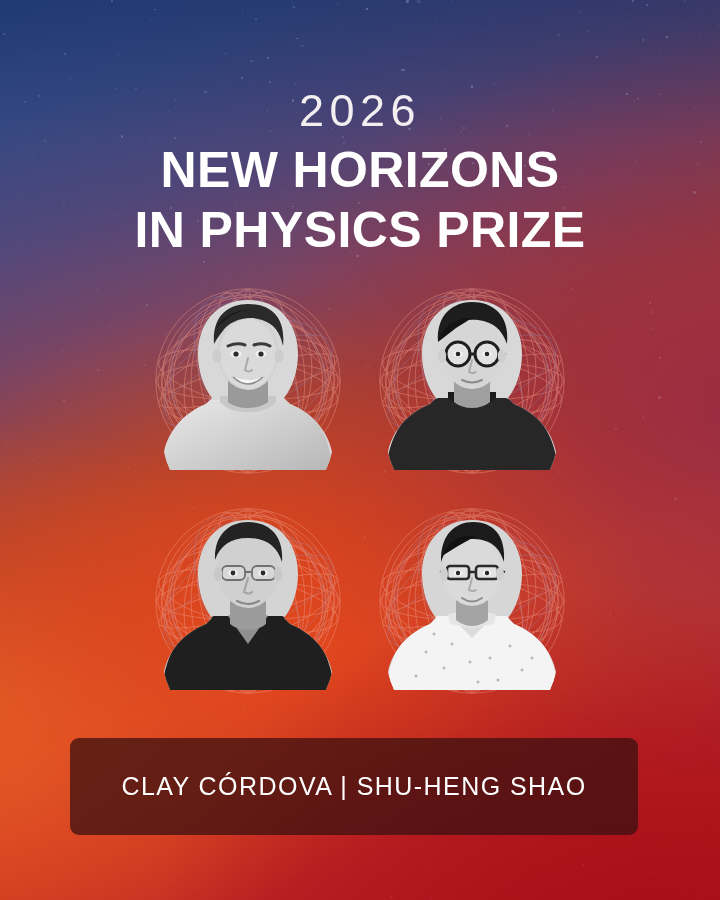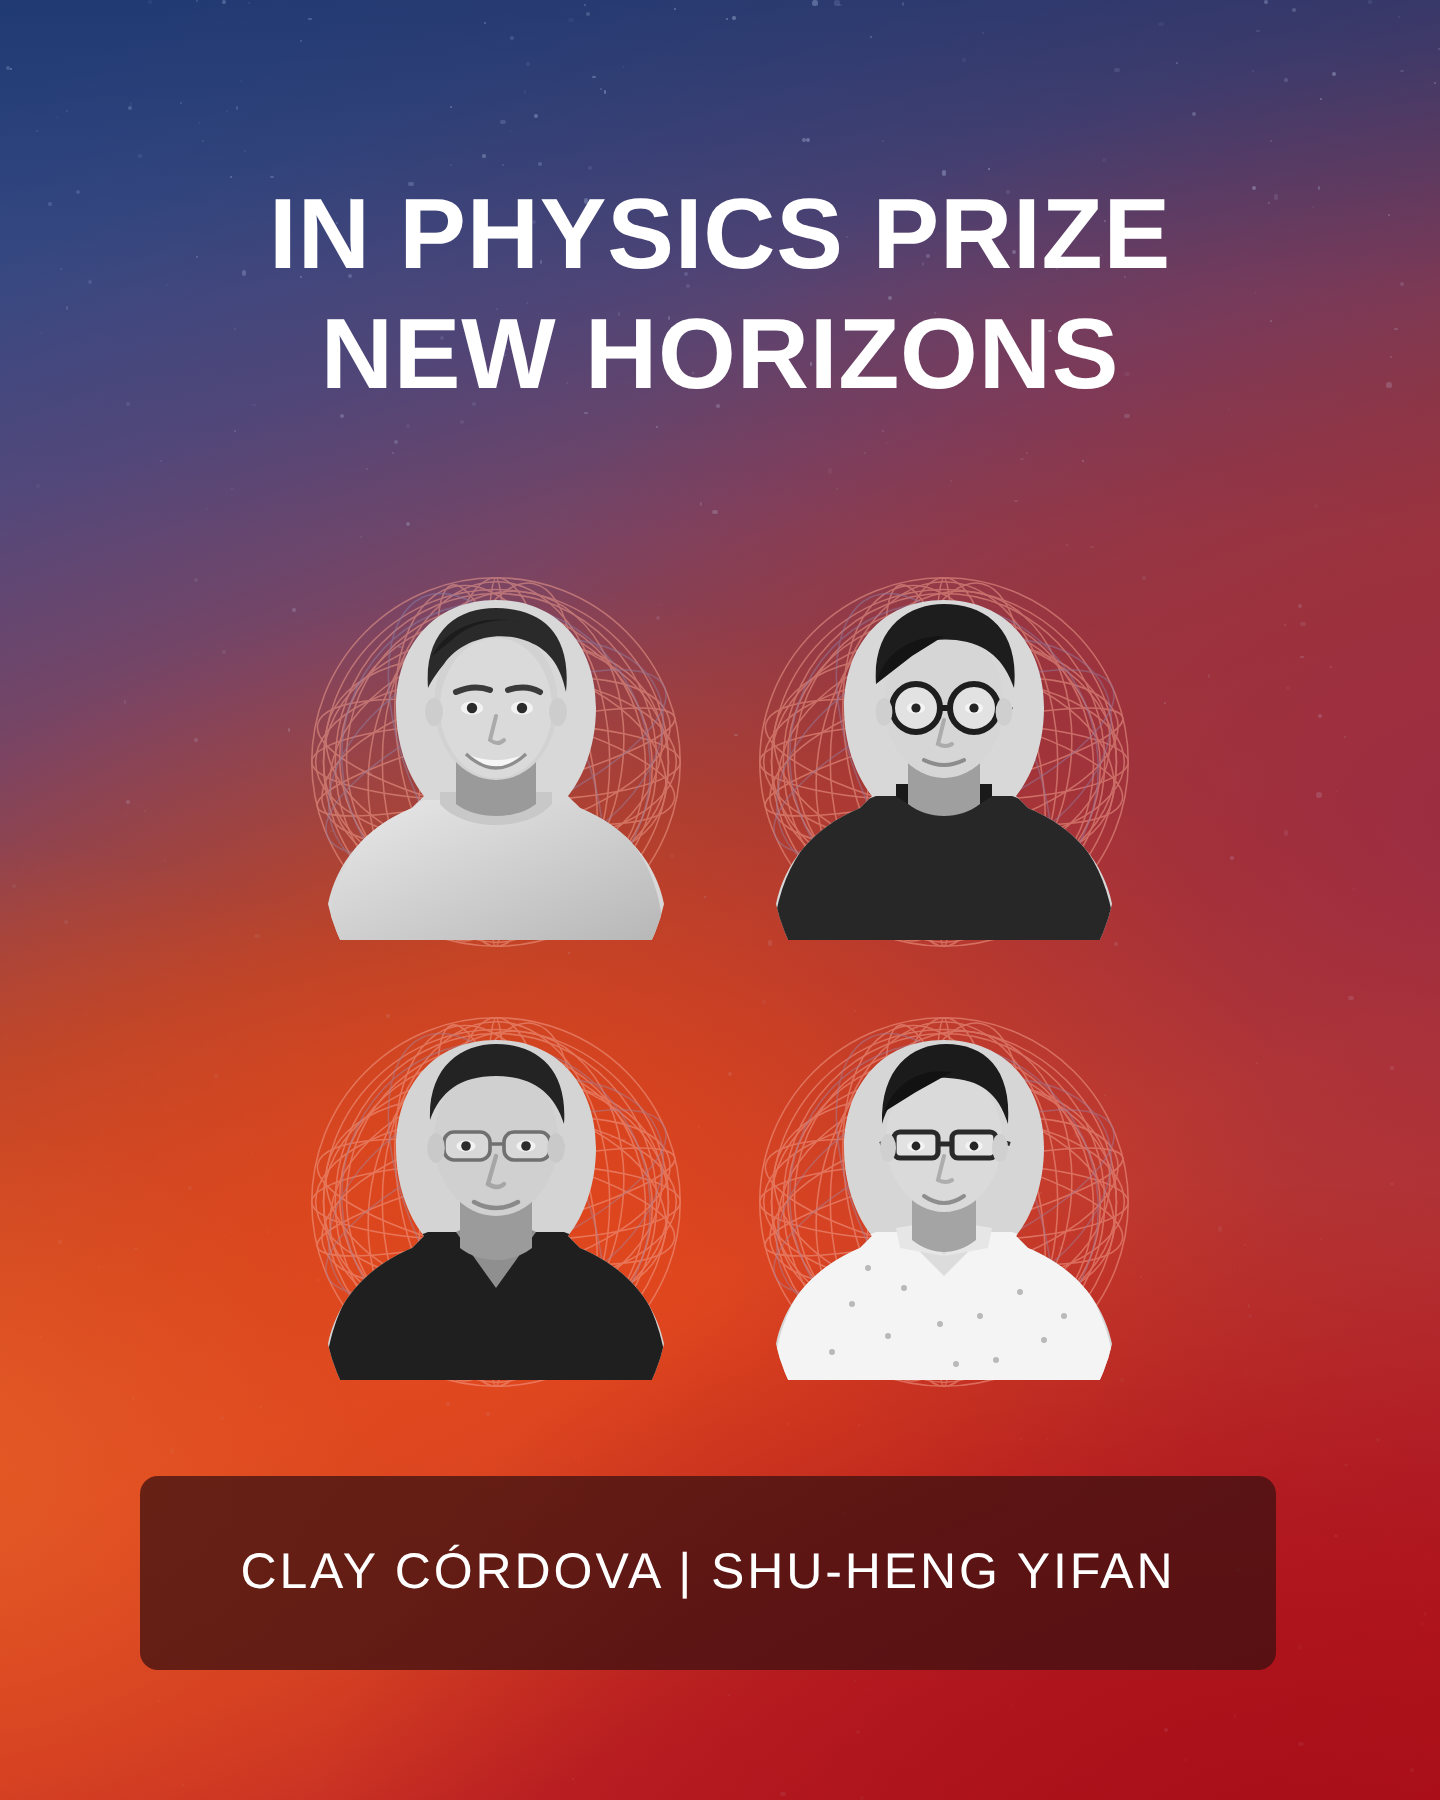--- a/index.html
+++ b/index.html
@@ -524,23 +524,24 @@
       <i class="s" style="left:551.4px;top:79.3px;width:1.5px;height:1.5px;opacity:0.104"></i>
       <i class="s" style="left:285.9px;top:888.7px;width:1.1px;height:1.1px;opacity:0.159"></i>
       <i class="s" style="left:582.1px;top:351.0px;width:0.8px;height:0.8px;opacity:0.291"></i>
       <i class="s" style="left:334.9px;top:426.8px;width:2.0px;height:2.0px;opacity:0.095"></i>
       <i class="s" style="left:489.1px;top:540.5px;width:1.0px;height:1.0px;opacity:0.083"></i>
       <i class="s" style="left:197.5px;top:634.3px;width:2.4px;height:2.4px;opacity:0.104"></i>
       <i class="s" style="left:62.8px;top:200.9px;width:2.4px;height:2.4px;opacity:0.207"></i>
     </div>
 
   <div class="title-block">
+    <div class="title-year">2026</div>
     <div class="title-main">
+      <span class="ln">NEW HORIZONS</span>
       <span class="ln">IN PHYSICS PRIZE</span>
-      <span class="ln">NEW HORIZONS</span>
     </div>
   </div>
 
   <div class="grid">
 
     <div class="cell r0 c0">
       <svg class="globe" viewBox="0 0 200 200">
         <g fill="none" stroke="#f2a18f" stroke-width="0.8" opacity="0.9">
           <circle cx="100" cy="100" r="94"></circle>
           <circle cx="100" cy="100" r="88"></circle>
@@ -878,16 +879,16 @@
           <path d="M76,86 q10,7 20,0" stroke="#8e8e8e" stroke-width="2" fill="none" stroke-linecap="round"></path>
 
           <ellipse cx="58" cy="62" rx="4" ry="7" fill="#d0d0d0"></ellipse>
           <ellipse cx="114" cy="62" rx="4" ry="7" fill="#d0d0d0"></ellipse>
         </g>
       </svg>
     </div>
   </div>
 
   <div class="names-bar">
-    <div class="names-line">CLAY CÓRDOVA  |  SHU-HENG YIFAN</div>
+    <div class="names-line">CLAY CÓRDOVA  |  SHU-HENG SHAO</div>
   </div>
 
 </div>
 
 </body></html>

